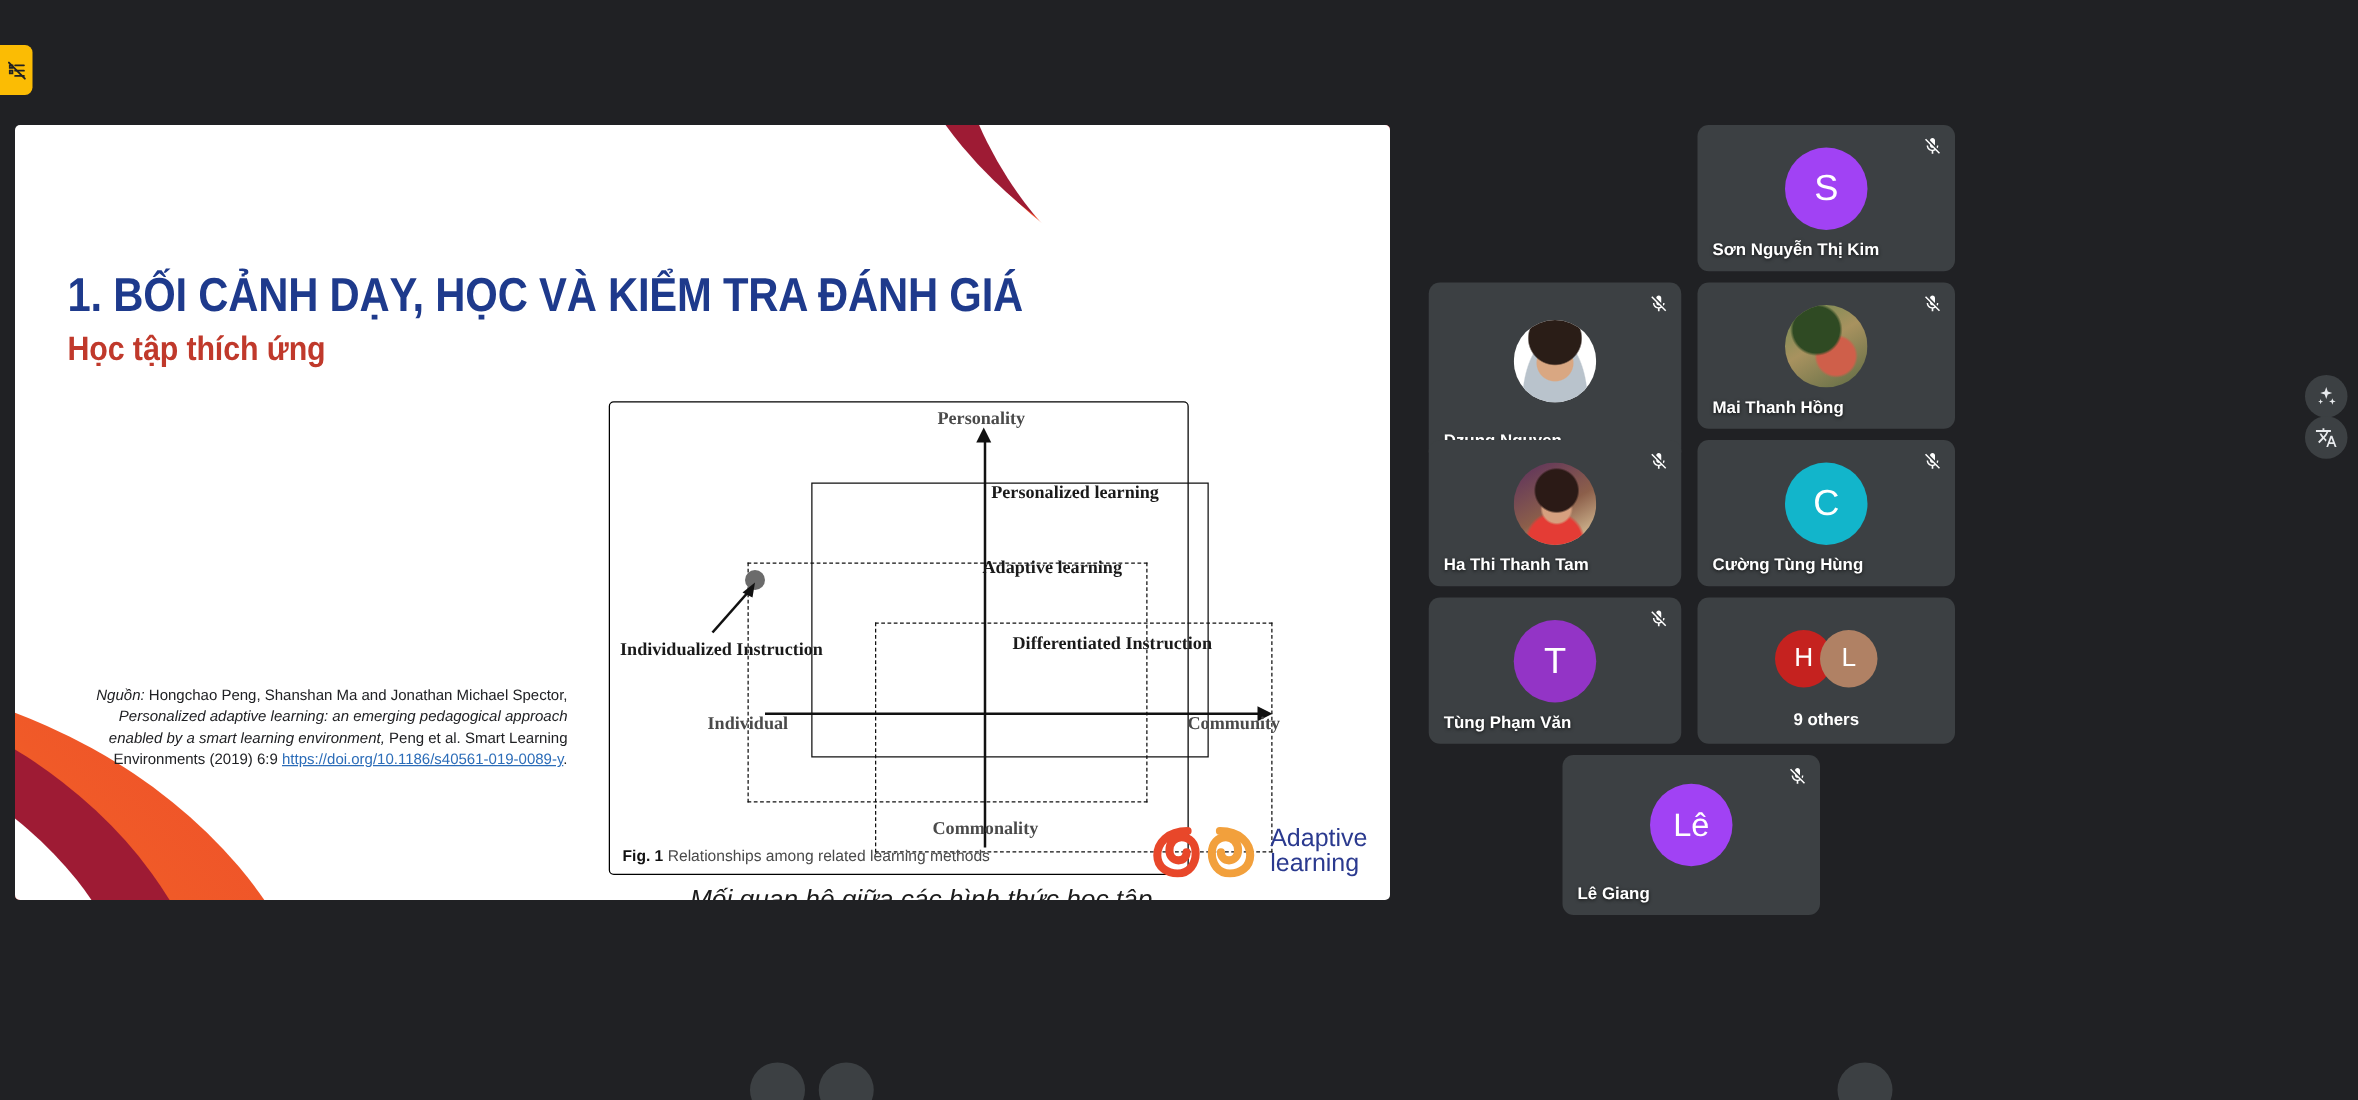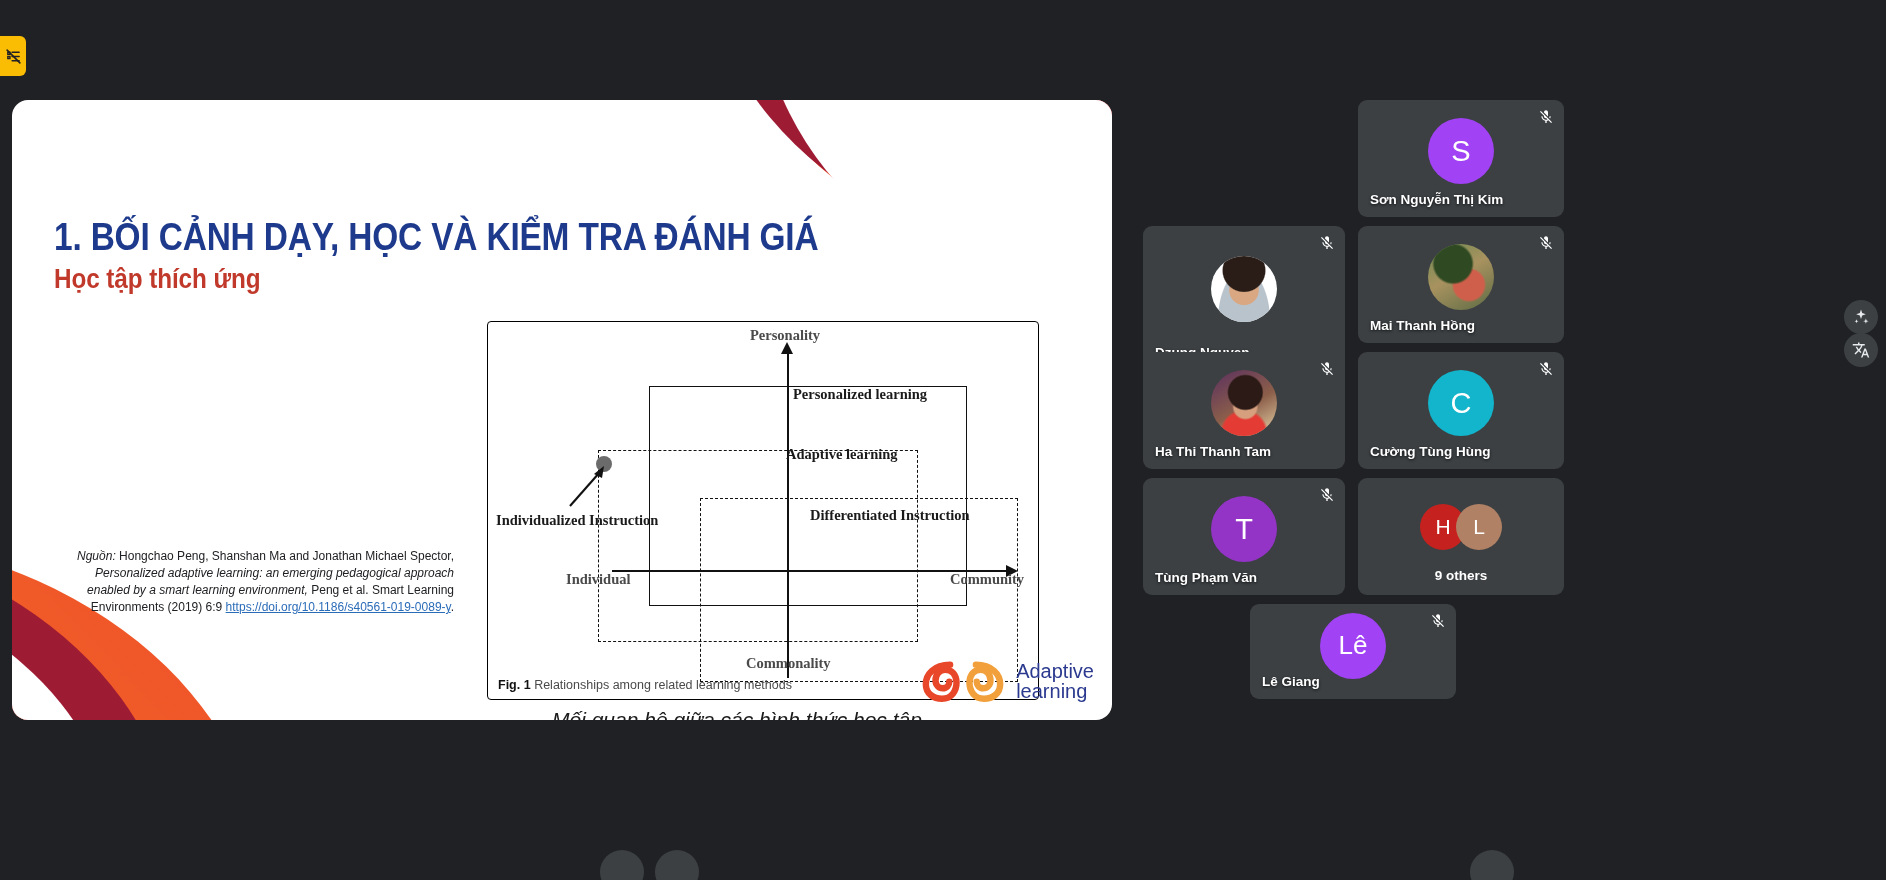--- a/index.html
+++ b/index.html
@@ -46,21 +46,21 @@
   .presenter-avatar::after{
     content:""; position:absolute; left:6px; top:9px; width:9px; height:12px;
     background:#e9eee3; border-radius:40% 40% 20% 20%;
   }
   .presenter-name { color: #e8eaed; font-size: 13.5px; font-weight: 700; letter-spacing:.1px;}
 
   
   .slide-wrap {
     position: absolute; left: 12px; top: 100px;
     width: 1100px; height: 620px;
-    background: #ffffff; border-radius: 16px;
+    background: #ffffff; border-radius: 4px;
     overflow: hidden;
   }
 
   
   .swirl-orange {
     position: absolute; right: -120px; top: -200px;
     width: 520px; height: 420px;
     background: linear-gradient(125deg,#f05a28 0%, #ee4b2b 45%, #e8472a 100%);
     border-radius: 0 0 0 100%;
     transform: rotate(-6deg);
@@ -124,21 +124,21 @@
     position: absolute; left: 60px; top: 448px;
     width: 382px; text-align: right;
     font-size: 12px; line-height: 1.42; color: #202124;
   }
   .citation .it { font-style: italic; }
   .citation .lnk { color: #2b6cb8; text-decoration: underline; }
 
   
   .fig-box {
     position: absolute; left: 475px; top: 221px;
-    width: 552px; height: 379px;
+    width: 464px; height: 379px;
     background: #fff; border: 1.4px solid #000; border-radius: 4px;
   }
   .fig-inner { position: absolute; inset: 0; }
   .axis-v { position: absolute; left: 299px; top: 28px; width: 1.8px; height: 328px; background:#111; }
   .axis-h { position: absolute; left: 124px; top: 248px; width: 400px; height: 1.8px; background:#111; }
   .arrow-up {
     position:absolute; left: 293px; top: 20px;
     width: 0; height: 0; border-left: 6.5px solid transparent; border-right: 6.5px solid transparent;
     border-bottom: 12px solid #111;
   }
@@ -422,21 +422,21 @@
   </div>
 
   <div class="tile" style="left:1358px; top:478px; width:206px; height:117px;">
     <div class="others-pair">
       <div class="c" style="background:#c5221f;">H</div>
       <div class="c" style="background:#b08164;">L</div>
     </div>
     <div class="others-label">9 others</div>
   </div>
 
-  <div class="tile" style="left:1250px; top:604px; width:206px; height:95px;">
+  <div class="tile" style="left:1250px; top:604px; width:206px; height:128px;">
     <div class="avatar-circle" style="background:#a142f4; font-size:26px;">
       <span>Lê</span>
     </div>
     <div class="mic-off">
       <svg viewBox="0 0 24 24" fill="#fff">
           <path d="M19 11h-1.7c0 .74-.16 1.43-.43 2.05l1.23 1.23c.56-.98.9-2.09.9-3.28zM15 11.16V5c0-1.66-1.34-3-3-3S9 3.34 9 5v.18l6 5.98zM4.27 3L3 4.27l6 6V11c0 1.66 1.33 3 3 3 .22 0 .44-.03.65-.08l1.66 1.66c-.71.33-1.5.52-2.31.52-2.76 0-5.3-2.1-5.3-5.1H5c0 3.41 2.72 6.23 6 6.72V21h2v-3.28c.91-.13 1.77-.45 2.54-.9L19.73 21 21 19.73 4.27 3z"></path>
         </svg>
     </div>
     <div class="tile-name">Lê Giang</div>
   </div>

